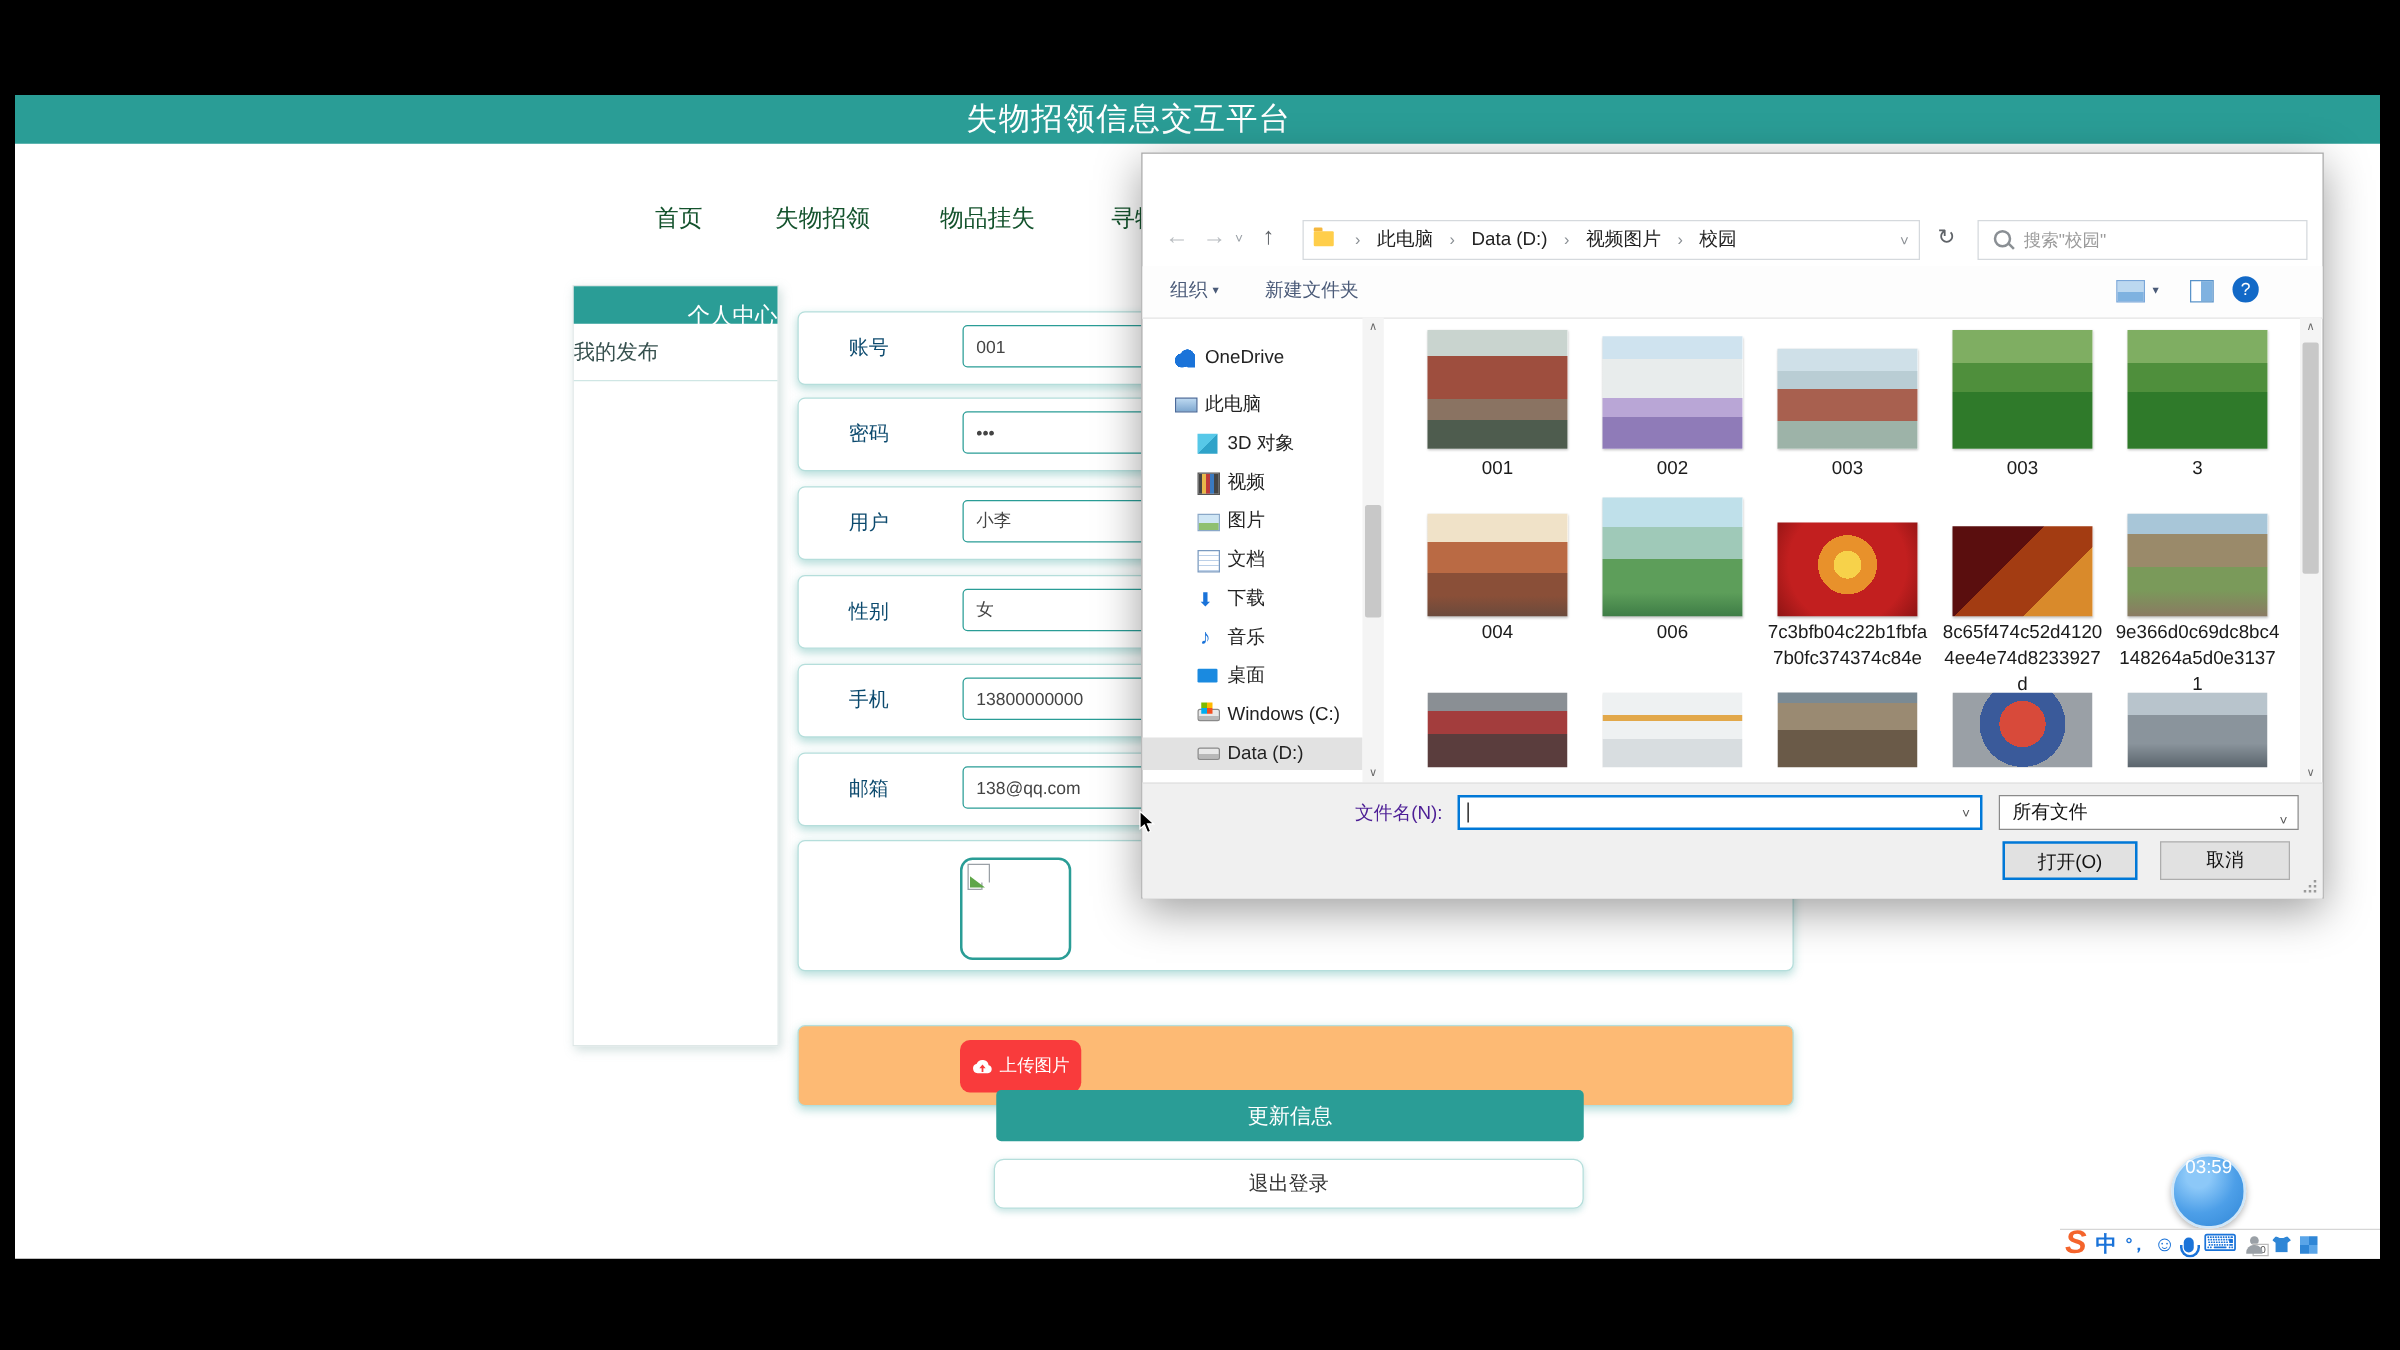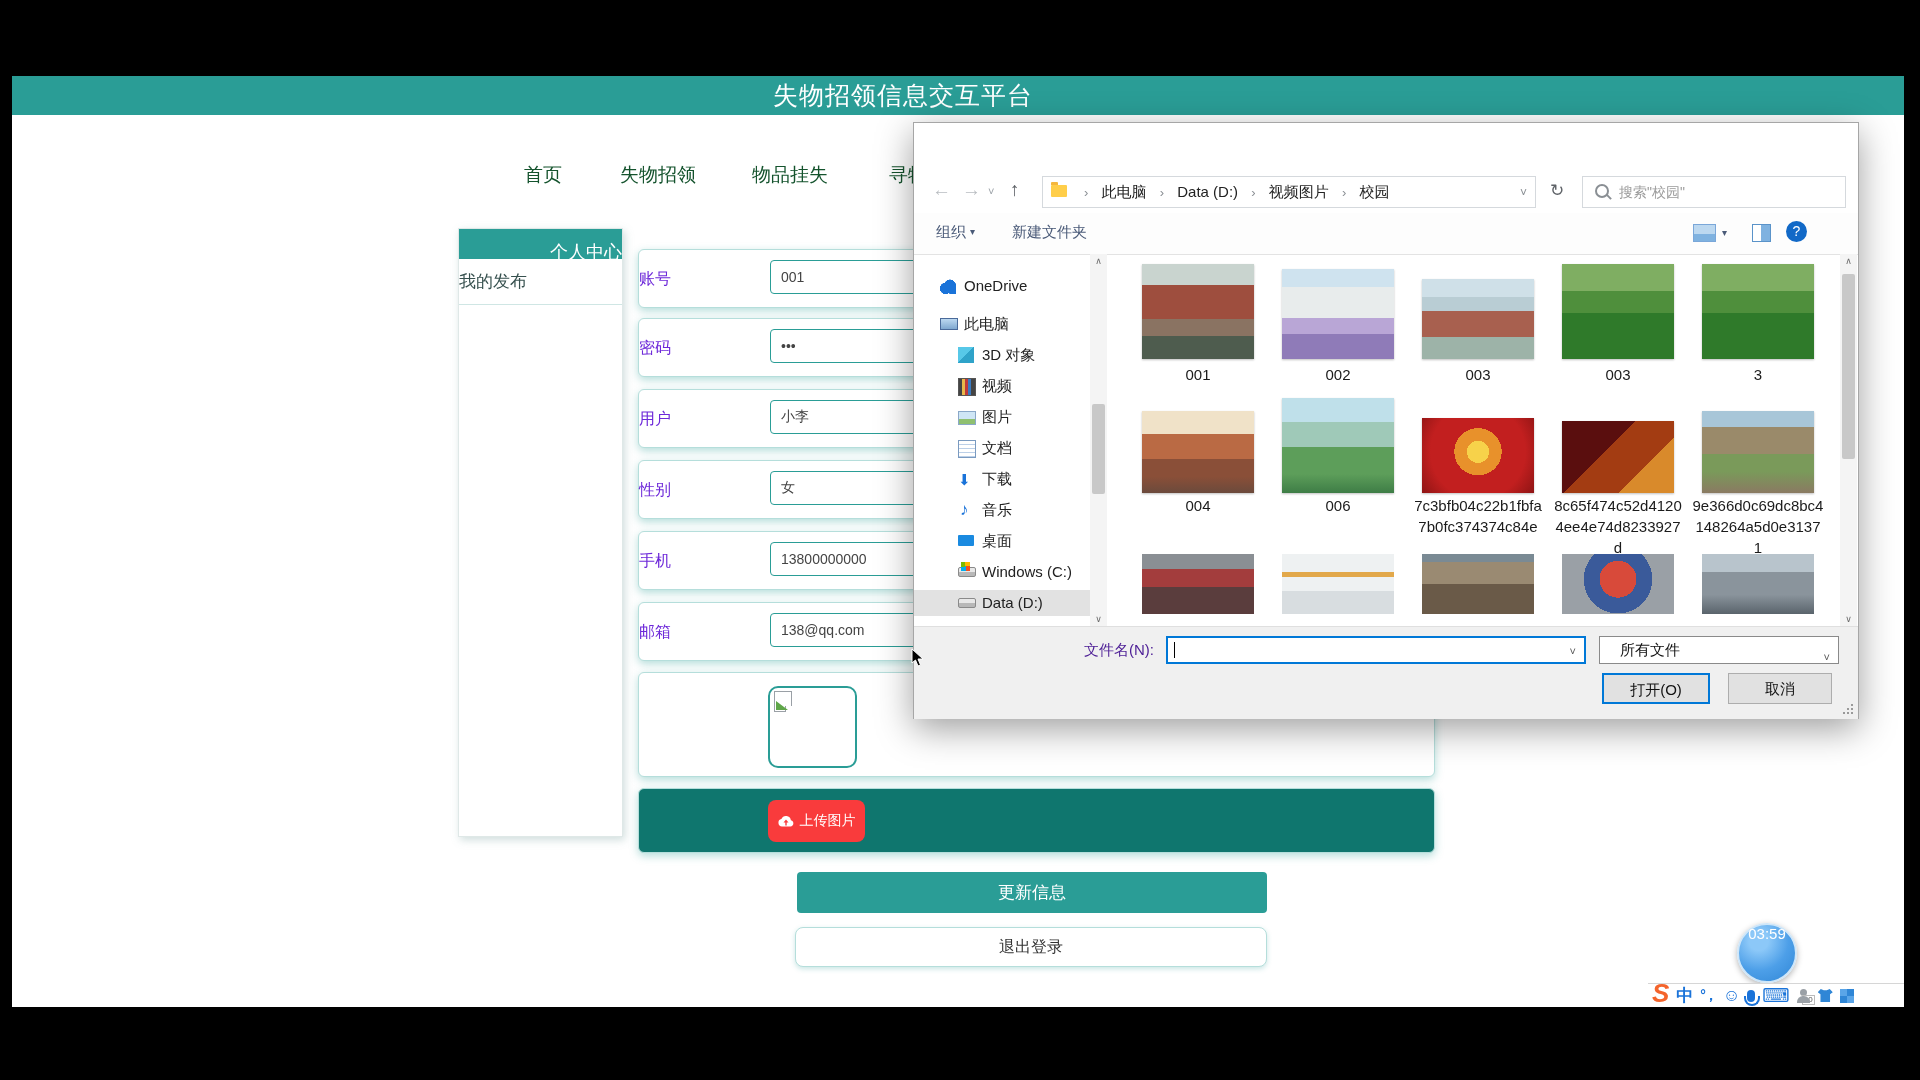--- a/index.html
+++ b/index.html
@@ -12,28 +12,28 @@
   #appbar .t{width:100%;text-align:center;transform:translateX(-55px);line-height:39px;color:#fff;font-size:25px;letter-spacing:1px;}
   .navitem{position:absolute;top:86px;font-size:19px;color:#14532d;cursor:default;text-align:center;}
   .nav1{left:512px}.nav2{left:608px}.nav3{left:740px}.nav4{left:877px}
 
   #psidebar{position:absolute;left:446px;top:152px;width:163px;height:607px;background:#fff;border:1px solid #dfe8e7;box-shadow:2px 3px 8px rgba(120,160,158,.35);}
   #psidebar .it1{height:30px;line-height:47px;text-align:right;background:#2a9d96;color:#fff;font-size:18px;}
   #psidebar .it2{height:45px;line-height:45px;text-align:left;color:#37514f;font-size:17px;border-bottom:1px solid #cfe6e4;}
 
   .frow{position:absolute;left:626px;width:795px;height:57px;background:#fff;border:1px solid #b5dedb;border-radius:6px;box-shadow:0 3px 8px rgba(42,157,150,.35);}
   .r1{top:173px}.r2{top:242px}.r3{top:313px}.r4{top:384px}.r5{top:455px}.r6{top:526px}
-  .flab{position:absolute;left:0;top:0;width:112px;height:57px;line-height:57px;text-align:left;color:#6d28d9;font-size:16px;}
+  .flab{position:absolute;left:0;top:0;width:112px;height:57px;line-height:57px;text-align:center;color:#0c4a6e;font-size:16px;}
   .finp{position:absolute;left:131px;top:10px;width:272px;height:34px;border:1px solid #2a9d96;border-radius:4px;padding:0 10px;font-size:14px;color:#444;outline:none;background:#fff;box-sizing:border-box;font-family:inherit;}
   .rimg{position:absolute;left:626px;top:596px;width:795px;height:103px;background:#fff;border:1px solid #b5dedb;border-radius:6px;box-shadow:0 3px 8px rgba(42,157,150,.35);}
   .imgph{position:absolute;left:129px;top:13px;width:85px;height:78px;border:2px solid #2a9d96;border-radius:10px;background:#fff;}
   .brk{position:absolute;left:4px;top:3px;width:16px;height:19px;border:1px solid #9aa0a6;background:#fff;}
   .brk::after{content:"";position:absolute;left:1px;bottom:1px;width:0;height:0;border-left:12px solid #5fa649;border-top:9px solid transparent;}
   .brk::before{content:"";position:absolute;right:-1px;bottom:-1px;width:6px;height:6px;background:#fff;border-left:1px solid #9aa0a6;}
-  .rupl{position:absolute;left:626px;top:712px;width:795px;height:63px;background:#0f766e;border:1px solid #b5dedb;border-radius:6px;box-shadow:0 3px 8px rgba(42,157,150,.35);}
+  .rupl{position:absolute;left:626px;top:744px;width:795px;height:63px;background:#fdba74;border:1px solid #b5dedb;border-radius:6px;box-shadow:0 3px 8px rgba(42,157,150,.35);}
   .btn-upload{position:absolute;left:129px;top:11px;width:97px;height:42px;background:#f93b3c;border:none;border-radius:8px;color:#fff;font-size:14px;display:flex;align-items:center;justify-content:center;gap:6px;cursor:pointer;font-family:inherit;}
   .btn-update{position:absolute;left:785px;top:796px;width:470px;height:41px;background:#2a9d96;border:none;border-radius:4px;color:#fff;font-size:17px;cursor:pointer;font-family:inherit;}
   .btn-logout{position:absolute;left:783px;top:851px;width:472px;height:40px;background:#fff;border:1px solid #b5dedb;border-radius:8px;color:#333;font-size:16px;cursor:pointer;box-shadow:0 2px 5px rgba(42,157,150,.25);font-family:inherit;}
 
   
   #dlg{position:absolute;left:913px;top:122px;width:944px;height:595px;background:#fff;border:1px solid #a6a6a6;box-shadow:0 10px 34px rgba(0,0,0,.38);}
   #dlg-title{position:absolute;left:0;top:0;width:100%;height:45px;}
   #dlg-title .txt{position:absolute;left:42px;top:13px;font-size:15px;color:#111;}
   .chrome{position:absolute;left:17px;top:14px;width:17px;height:17px;border-radius:50%;background:conic-gradient(#ea4335 0 120deg,#4285f4 120deg 240deg,#34a853 240deg 300deg,#fbbc05 300deg 360deg);}
   .chrome::after{content:"";position:absolute;left:4px;top:4px;width:9px;height:9px;border-radius:50%;background:#4f8df5;border:1.5px solid #fff;box-sizing:border-box;}
@@ -116,21 +116,21 @@
   .g3{height:72px;background:linear-gradient(180deg,#7a8a94 0 28%,#9a8a72 28% 58%,#6a5a48 58% 100%);}
   .g4{height:60px;background:radial-gradient(circle at 50% 42%,#d84a3a 0 28%,#3a5a9a 28% 52%,#9aa0a6 52% 100%);}
   .g5{height:60px;background:linear-gradient(180deg,#b8c4cc 0 30%,#8a949c 30% 68%,#5a646c 100%);}
 
   
   #dlg-foot{position:absolute;left:0;top:503px;width:100%;height:92px;background:#f0f0f0;border-top:1px solid #dfdfdf;}
   .fn-lab{position:absolute;left:170px;top:14px;font-size:15px;color:#4c1d95;}
   .fn-combo{position:absolute;left:252px;top:9px;width:420px;height:28px;background:#fff;border:2px solid #0078d7;box-sizing:border-box;}
   .fn-combo .caret{position:absolute;left:6px;top:4px;width:1px;height:16px;background:#000;}
   .fn-combo .dd,.ft-combo .dd{position:absolute;right:8px;top:7px;font-size:11px;color:#555;}
-  .ft-combo{position:absolute;left:685px;top:9px;width:240px;height:28px;background:#fff;border:1px solid #8a8a8a;box-sizing:border-box;font-size:15px;color:#111;line-height:26px;padding-left:20px;cursor:pointer;}
+  .ft-combo{position:absolute;left:685px;top:9px;width:240px;height:28px;background:#fff;border:1px solid #8a8a8a;box-sizing:border-box;font-size:15px;color:#111;line-height:26px;padding-left:10px;cursor:pointer;}
   .dbtn{position:absolute;top:46px;height:31px;background:#e1e1e1;font-size:15px;color:#111;text-align:center;line-height:28px;cursor:pointer;box-sizing:border-box;font-family:inherit;}
   .b-open{left:688px;width:108px;border:2px solid #0078d7;}
   .b-cancel{left:814px;width:104px;border:1px solid #adadad;}
   .grip{position:absolute;right:5px;bottom:4px;width:10px;height:10px;}
   .grip i{position:absolute;width:2px;height:2px;background:#9a9a9a;}
   .grip i:nth-child(1){right:0;bottom:0}.grip i:nth-child(2){right:4px;bottom:0}.grip i:nth-child(3){right:0;bottom:4px}
   .grip i:nth-child(4){right:8px;bottom:0}.grip i:nth-child(5){right:4px;bottom:4px}.grip i:nth-child(6){right:0;bottom:8px}
 
   
   #timer{position:absolute;left:1737px;top:923px;width:56px;height:56px;border-radius:50%;background:radial-gradient(circle at 35% 28%,#8cc8f8 0 18%,#4d9fe8 55%,#2f86d6 100%);border:2px solid #cfe6f8;box-shadow:0 2px 6px rgba(0,0,0,.3);color:#fff;font-size:15px;display:flex;align-items:flex-start;justify-content:center;}

